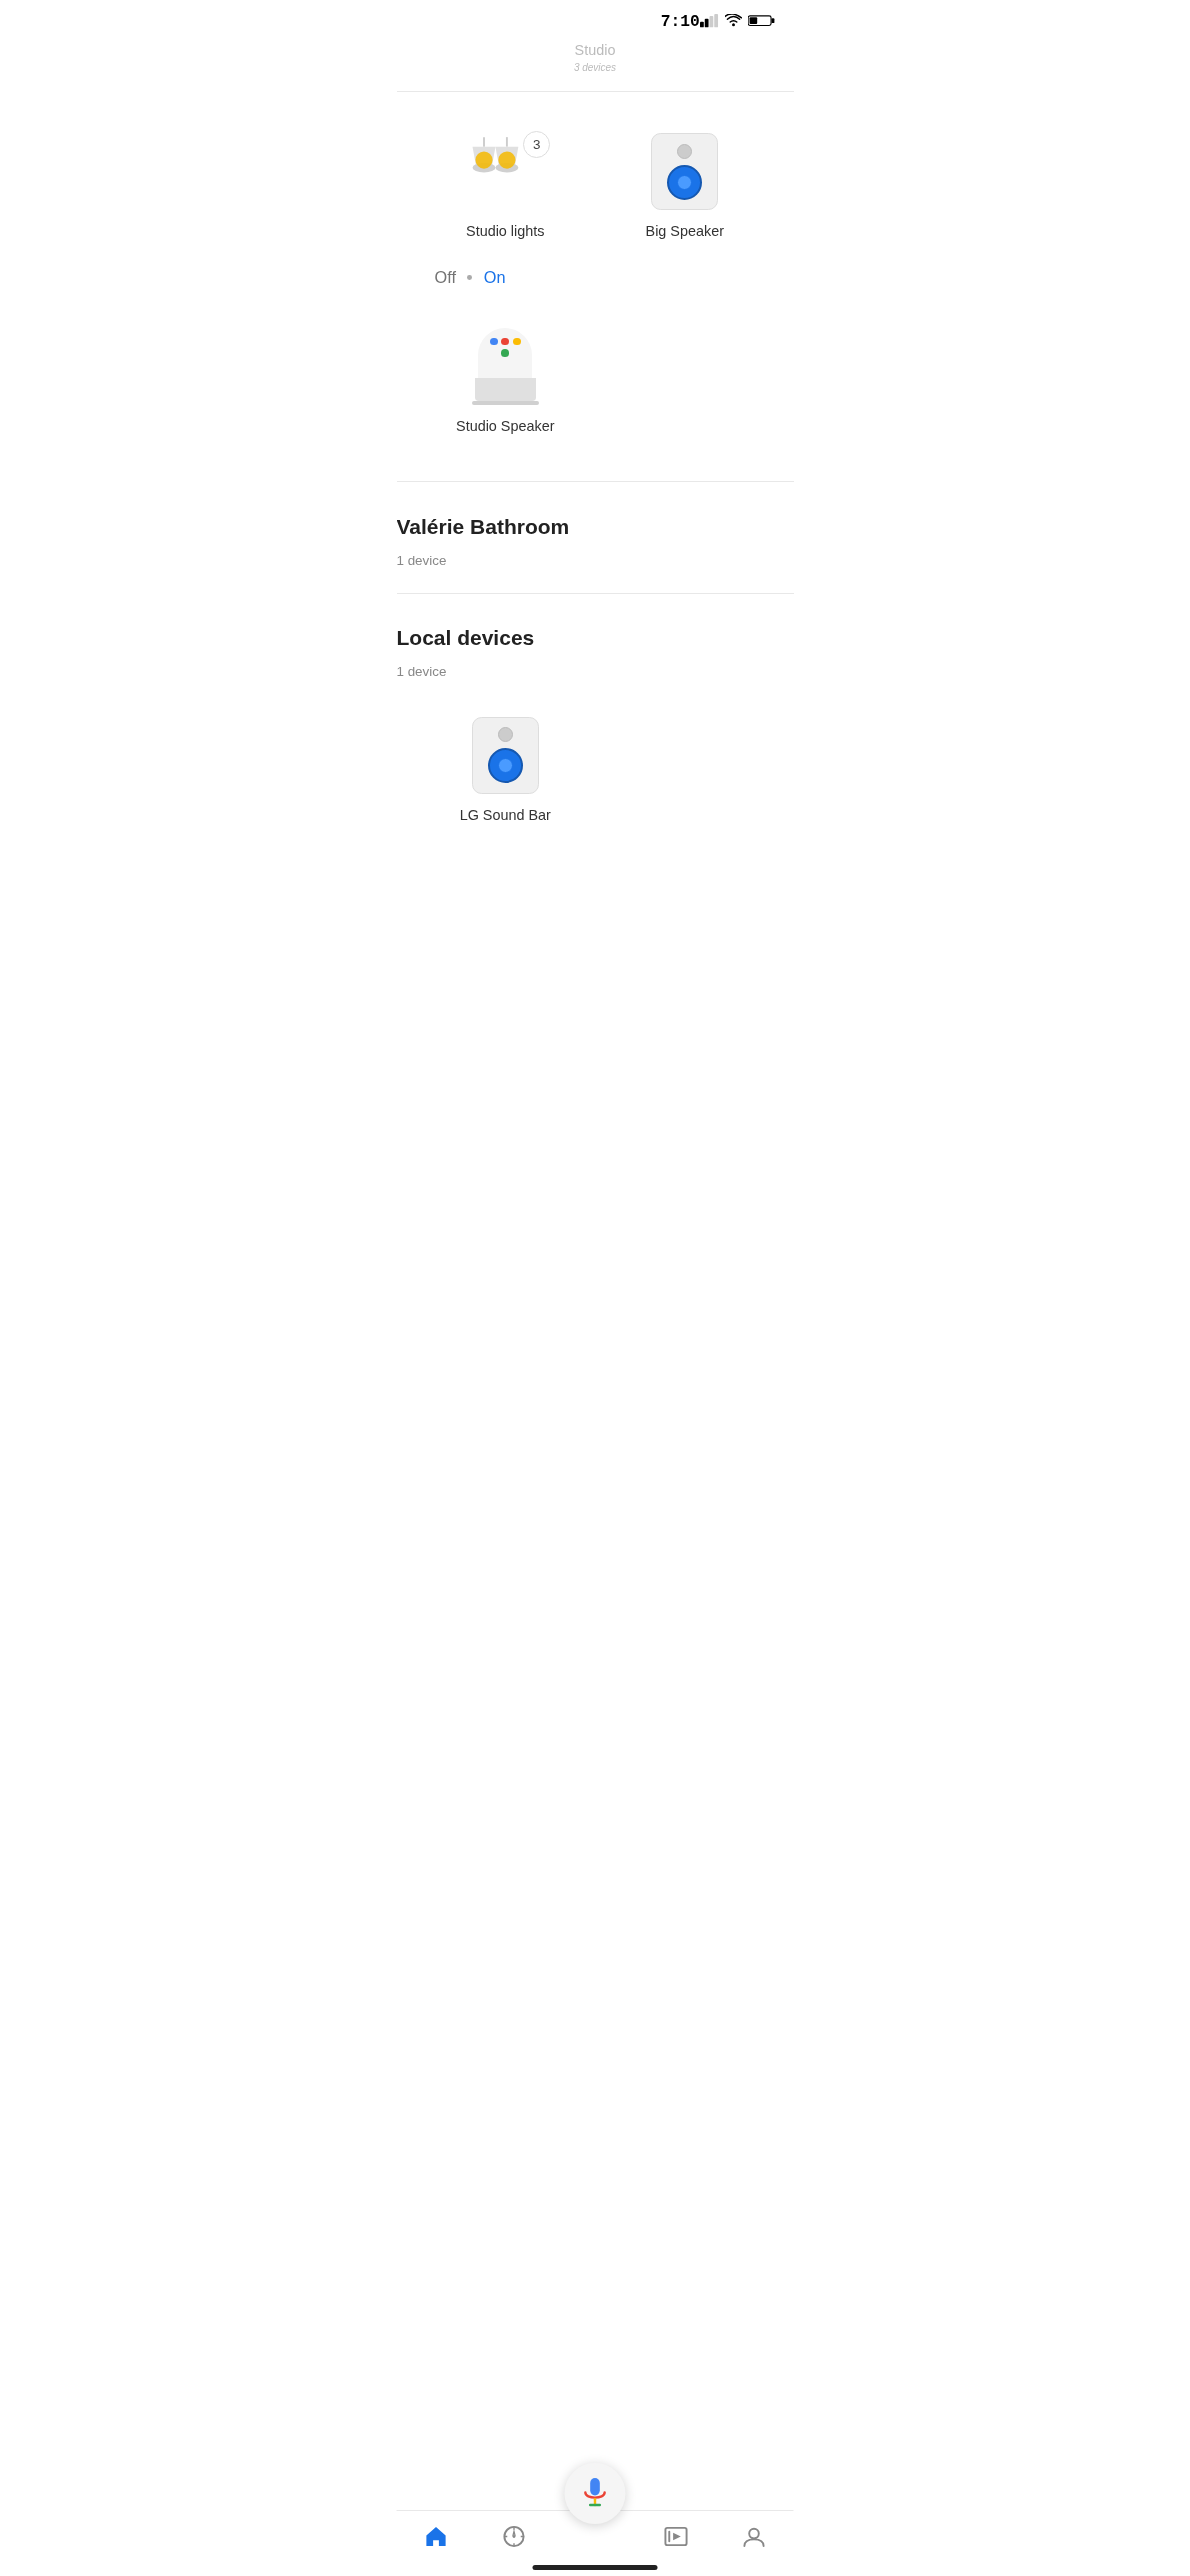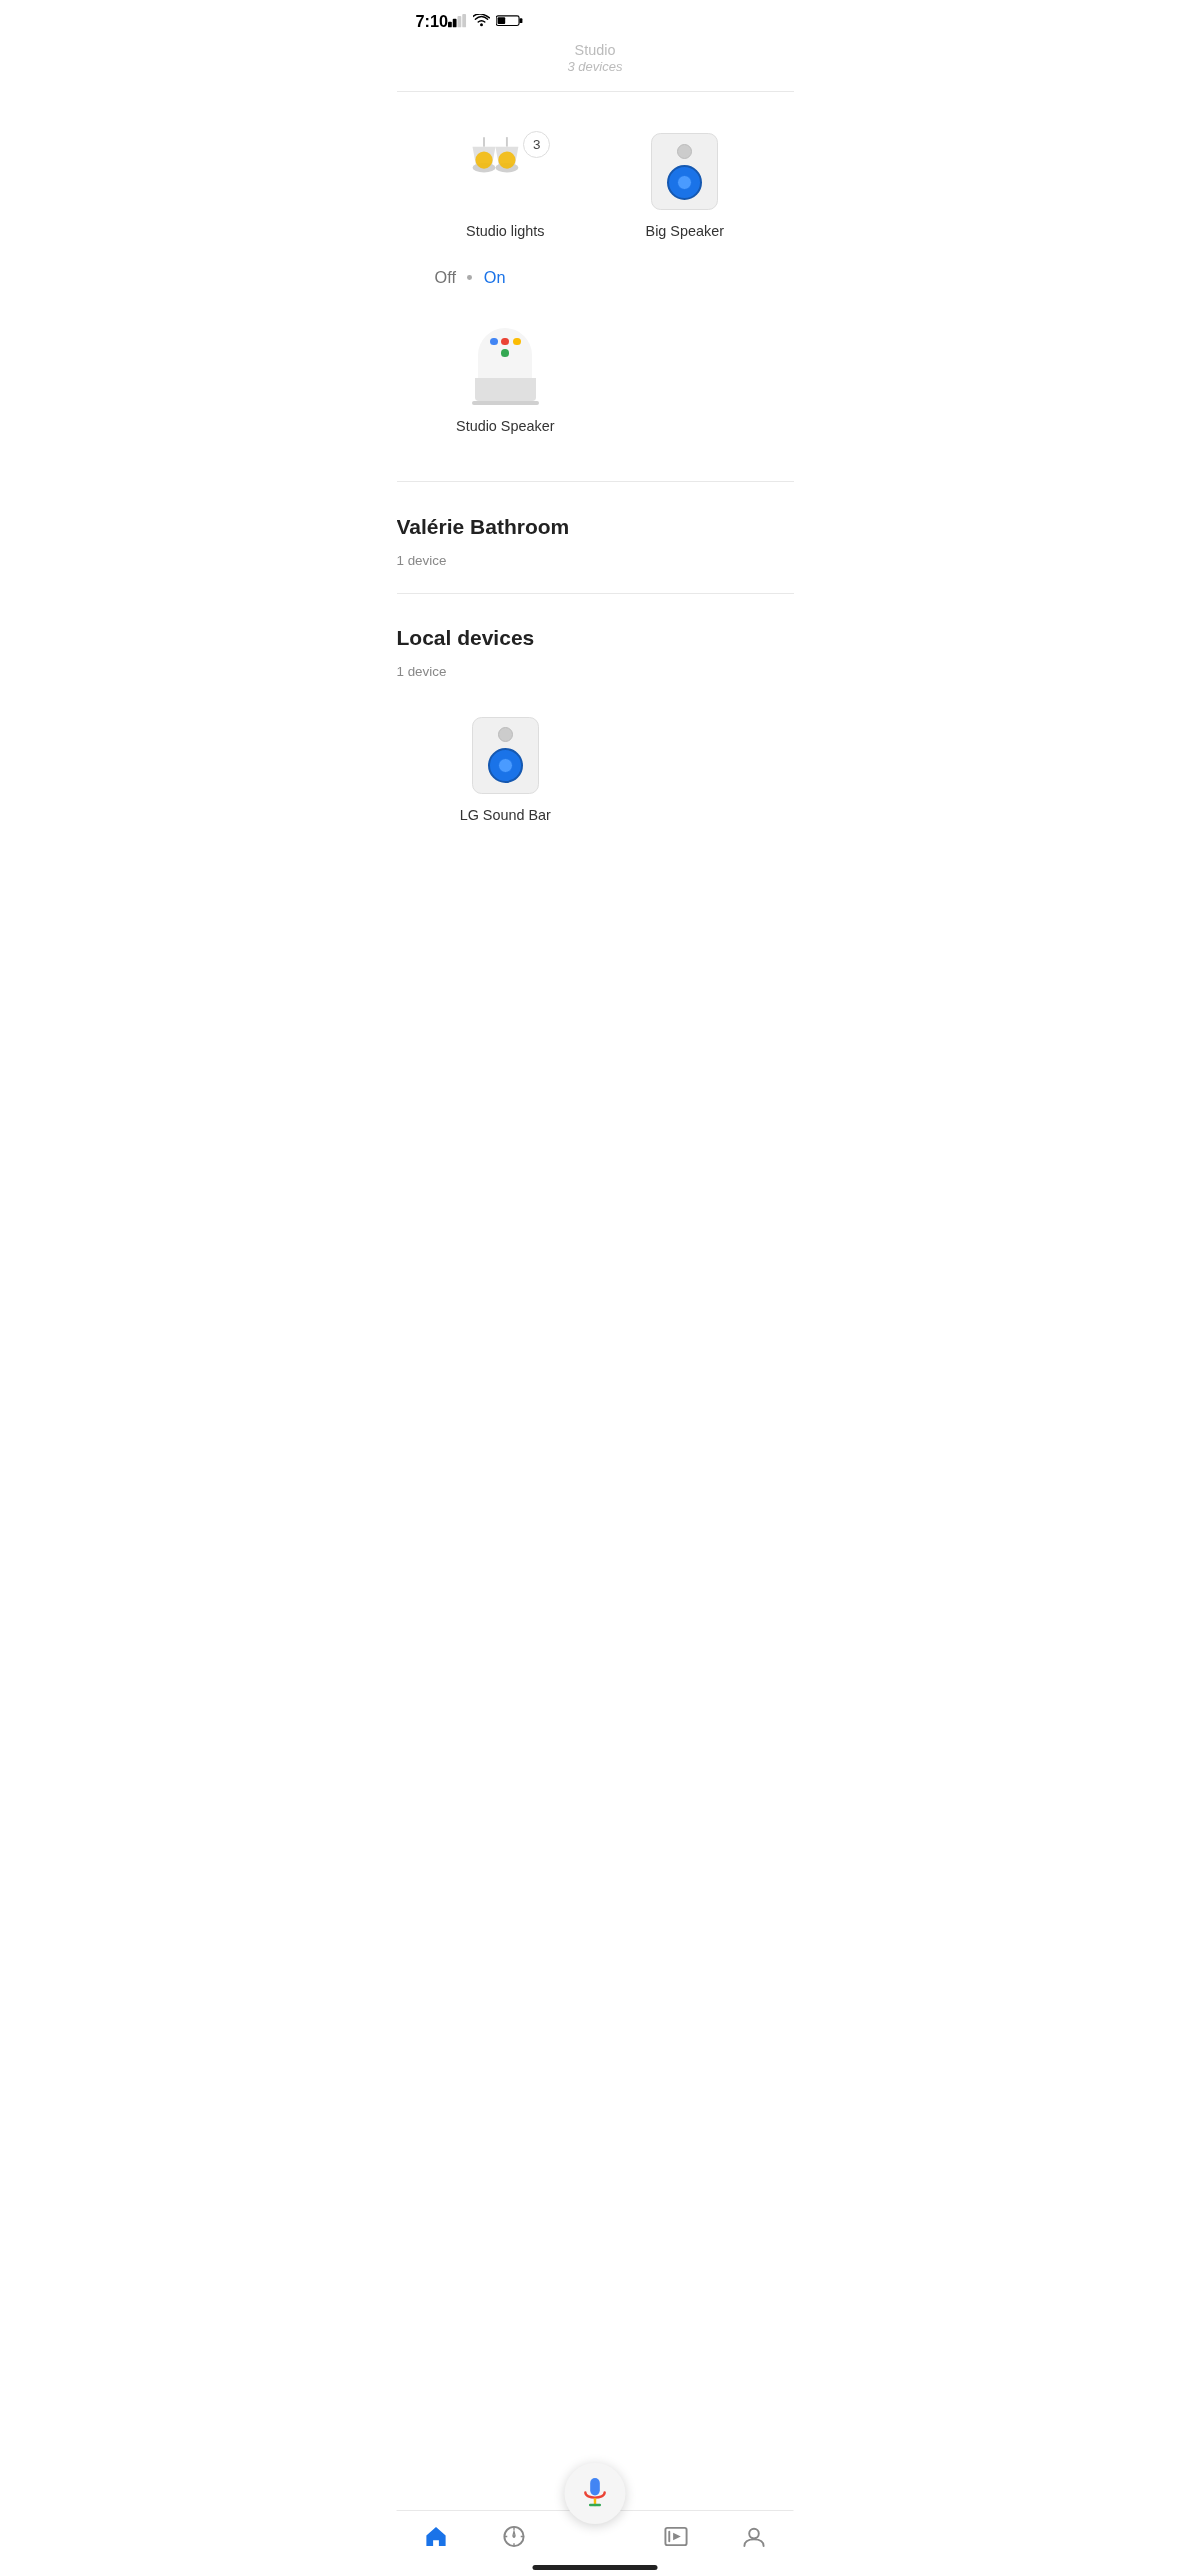--- a/index.html
+++ b/index.html
@@ -11,24 +11,25 @@
       width: 397px;
       max-width: 100%;
       margin: 0 auto;
       position: relative;
       overflow-x: hidden;
     }
 
     
     .status-bar {
       display: flex;
-      justify-content: flex-start;
+      justify-content: flex-end;
       align-items: center;
       padding: 11.5px 19px 7.7px;
       background: #fff;
+      font-family: Liberation Mono, monospace;
     }
     .status-time {
       font-size: 16.3px;
       font-weight: 600;
       color: #000;
     }
     .status-icons {
       display: flex;
       align-items: center;
       gap: 5.8px;
@@ -341,21 +342,21 @@
       <rect x="0" y="2" width="24" height="10" rx="2" ry="2" stroke="#000" stroke-width="1.2" fill="none"></rect>
       <rect x="24.5" y="4.5" width="3" height="5" rx="1" fill="#000"></rect>
       <rect x="1.5" y="3.5" width="8" height="7" rx="1" fill="#000"></rect>
     </svg>
   </div>
 </div>
 
 <div class="page-header">
   <span>Studio</span>
   <br>
-  <span style="font-size:13px;font-style:italic;">3 devices</span>
+  <span style="font-size:10px;font-style:italic;">3 devices</span>
 </div>
 
 <hr class="section-divider">
 
 <div class="content-scroll">
 
   <div class="device-grid">
 
     <div class="device-item">
       <div class="device-icon-wrap">

